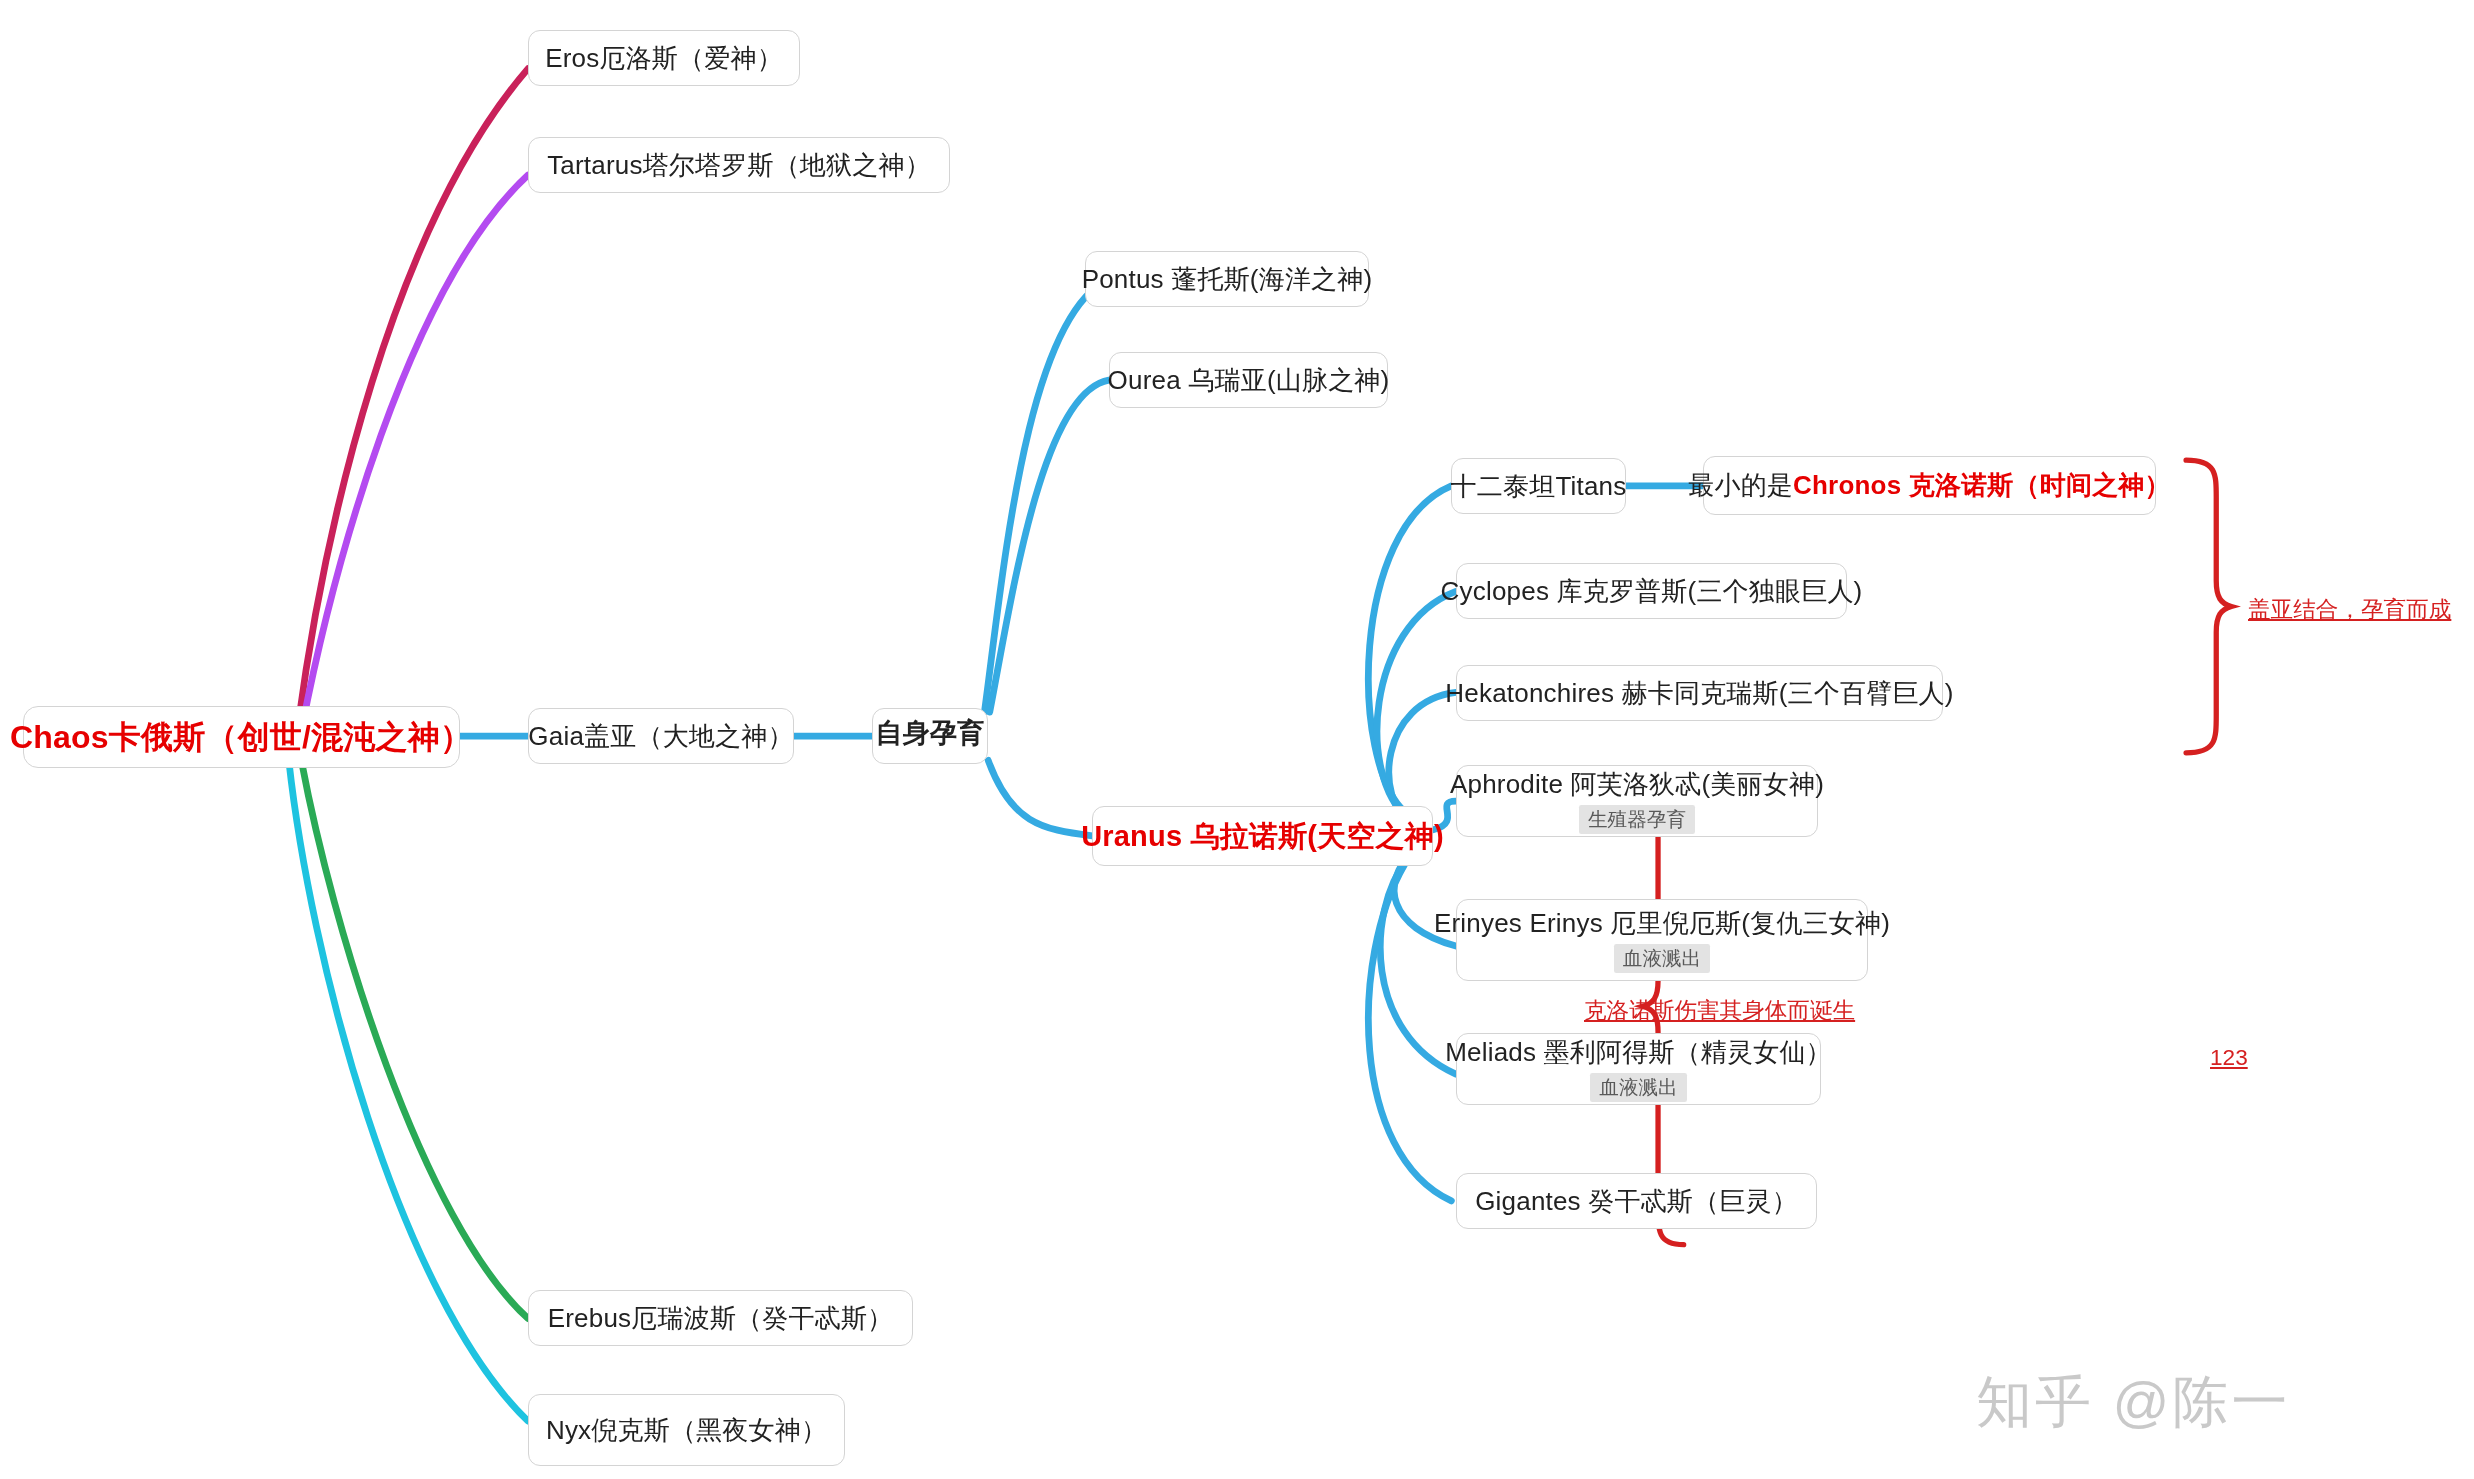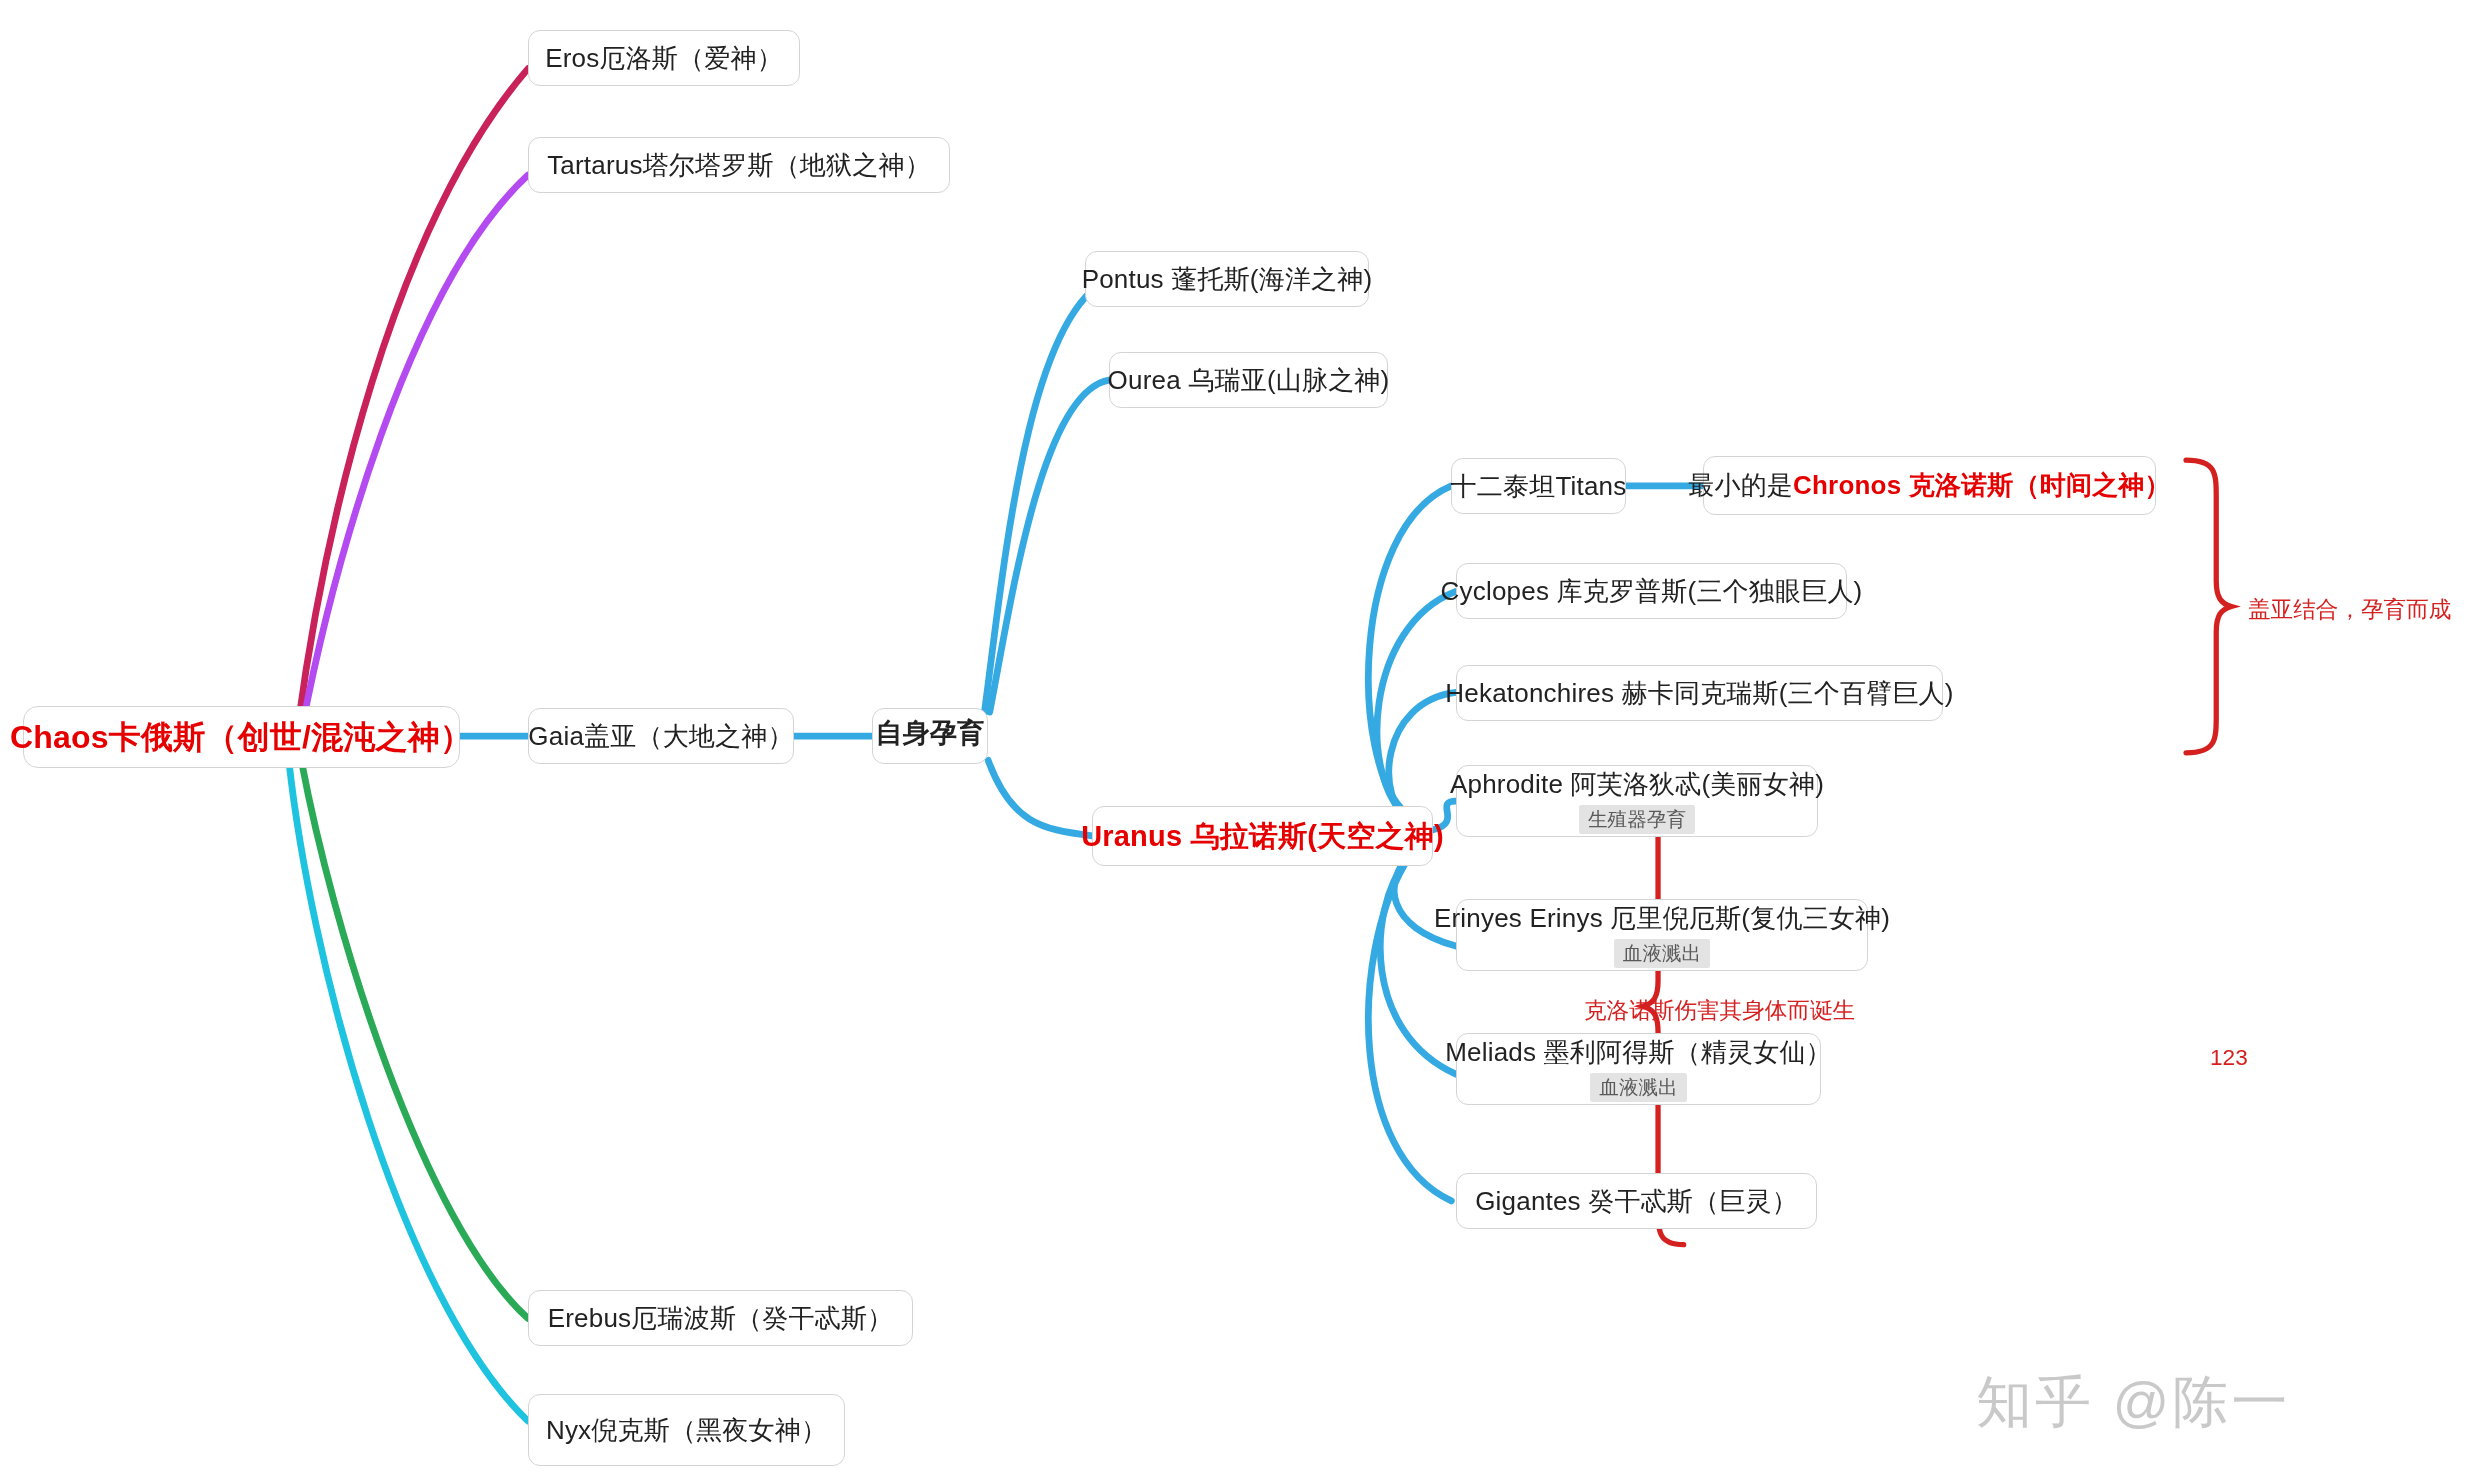--- a/index.html
+++ b/index.html
@@ -40,20 +40,21 @@
     border-radius:2.3px;
     line-height:1.25;
   }
 
   .annot{
     position:absolute;
     color:#d52020;
     font-size:22.6px;
     white-space:nowrap;
     line-height:1.5;
+    text-decoration:underline;
   }
   .annot.num{font-size:22.6px;}
 
   .watermark{
     position:absolute;
     color:#c9c9c9;
     font-size:56px;
     letter-spacing:3px;
     white-space:nowrap;
     font-weight:300;
@@ -154,21 +155,21 @@
 
   <div class="node" style="left:1456px;top:665px;width:487px;height:56px;">
     <span class="txt">Hekatonchires 赫卡同克瑞斯(三个百臂巨人)</span>
   </div>
 
   <div class="node" style="left:1456px;top:765px;width:362px;height:72px;">
     <span class="txt">Aphrodite 阿芙洛狄忒(美丽女神)</span>
     <span class="badge">生殖器孕育</span>
   </div>
 
-  <div class="node" style="left:1456px;top:899px;width:412px;height:72px;">
+  <div class="node" style="left:1456px;top:899px;width:412px;height:82px;">
     <span class="txt">Erinyes Erinys 厄里倪厄斯(复仇三女神)</span>
     <span class="badge">血液溅出</span>
   </div>
 
   <div class="node" style="left:1456px;top:1033px;width:365px;height:72px;">
     <span class="txt">Meliads 墨利阿得斯（精灵女仙）</span>
     <span class="badge">血液溅出</span>
   </div>
 
   <div class="node" style="left:1456px;top:1173px;width:361px;height:56px;">

